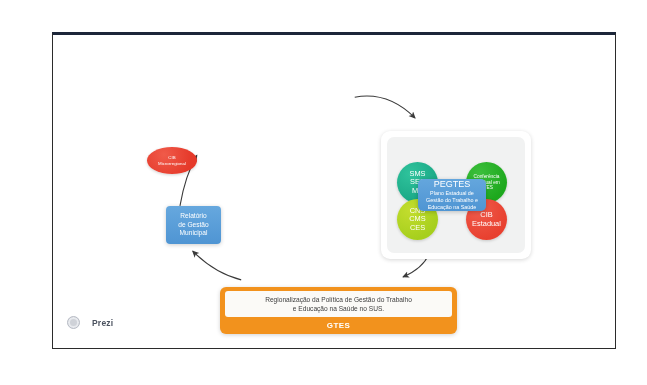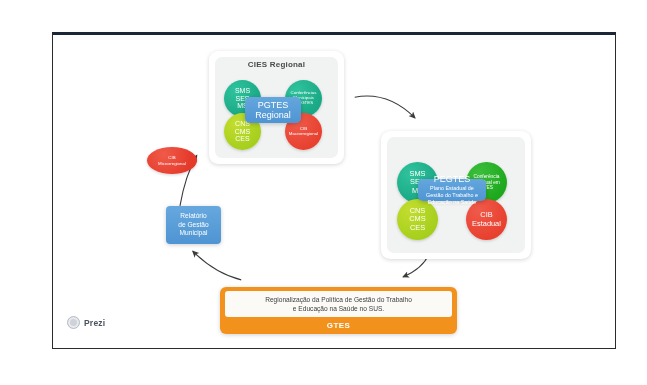--- a/index.html
+++ b/index.html
@@ -94,21 +94,21 @@
     font-size:6.6px;line-height:1.4;color:#3d3d3d;
   }
   #gtes-label{
     position:absolute;left:0;right:0;bottom:4px;text-align:center;
     font-size:8px;font-weight:bold;color:#ffffff;letter-spacing:.4px;
   }
 
   
   #prezi{
     position:absolute;left:14px;top:281px;
-    display:flex;align-items:center;gap:4px;
+    display:flex;align-items:center;gap:12px;
   }
   #prezi-mark{
     width:11px;height:11px;border-radius:50%;
     background:#cfd2d8;border:1.5px solid #b9bdc6;
     box-shadow:inset 0 0 0 2px #e8eaee;
   }
   #prezi-word{font-size:8.5px;font-weight:bold;color:#4c5360;letter-spacing:.2px;}
 </style>
 </head>
 <body>
@@ -123,50 +123,33 @@
           <marker id="ah" markerWidth="7" markerHeight="7" refX="5.4" refY="3" orient="auto">
             <path d="M0,0 L6.4,3 L0,6 L1.6,3 Z" fill="#3a3a3a"></path>
           </marker>
         </defs>
         <path d="M303,63 C330,58 350,70 364,84" fill="none" stroke="#3a3a3a" stroke-width="1.1" marker-end="url(#ah)"></path>
         <path d="M381,213 C378,230 366,239 352,245" fill="none" stroke="#3a3a3a" stroke-width="1.1" marker-end="url(#ah)"></path>
         <path d="M188,248 C168,243 152,232 139,219" fill="none" stroke="#3a3a3a" stroke-width="1.1" marker-end="url(#ah)"></path>
         <path d="M126,173 C130,150 136,134 143,122" fill="none" stroke="#3a3a3a" stroke-width="1.1" marker-end="url(#ah)"></path>
       </svg>
 
-      <div class="panel" style="left:156px;top:16px;width:135px;height:113px;">
-        <div class="panel-inner"></div>
-        <div class="panel-title">CIES Regional</div>
-
-        <div class="bub teal" style="left:15px;top:29px;width:37px;height:37px;font-size:7px;">SMS<br>SES<br>MS</div>
-
-        <div class="bub teal" style="left:76px;top:29px;width:37px;height:37px;font-size:4.4px;">Conferências<br>Municipais<br>em GTES</div>
-
-        <div class="bub lime" style="left:15px;top:62px;width:37px;height:37px;font-size:7px;">CNS<br>CMS<br>CES</div>
-
-        <div class="bub red" style="left:76px;top:62px;width:37px;height:37px;font-size:4.4px;">CIB<br>Macrorregional</div>
-
-        <div class="bluebox" style="left:36px;top:46px;width:56px;height:26px;">
-          <div class="hd">PGTES</div>
-          <div class="hd">Regional</div>
-        </div>
-      </div>
 
       <div class="panel" style="left:328px;top:96px;width:150px;height:128px;">
         <div class="panel-inner"></div>
 
         <div class="bub teal" style="left:16px;top:31px;width:41px;height:41px;font-size:7.4px;">SMS<br>SES<br>MS</div>
 
         <div class="bub green" style="left:85px;top:31px;width:41px;height:41px;font-size:4.8px;">Conferência<br>Estadual em<br>GTES</div>
 
         <div class="bub lime" style="left:16px;top:68px;width:41px;height:41px;font-size:7.4px;">CNS<br>CMS<br>CES</div>
 
         <div class="bub red" style="left:85px;top:68px;width:41px;height:41px;font-size:7.4px;">CIB<br>Estadual</div>
 
-        <div class="bluebox" style="left:37px;top:48px;width:68px;height:22px;">
+        <div class="bluebox" style="left:37px;top:48px;width:68px;height:32px;">
           <div class="hd">PEGTES</div>
           <div class="sub">Plano Estadual de<br>Gestão do Trabalho e<br>Educação na Saúde</div>
         </div>
       </div>
 
       <div id="cib-micro" style="left:94px;top:112px;">CIB<br>Microrregional</div>
 
       <div id="relatorio" style="left:113px;top:171px;">Relatório<br>de Gestão<br>Municipal</div>
 
       <div id="gtes" style="left:167px;top:252px;">

